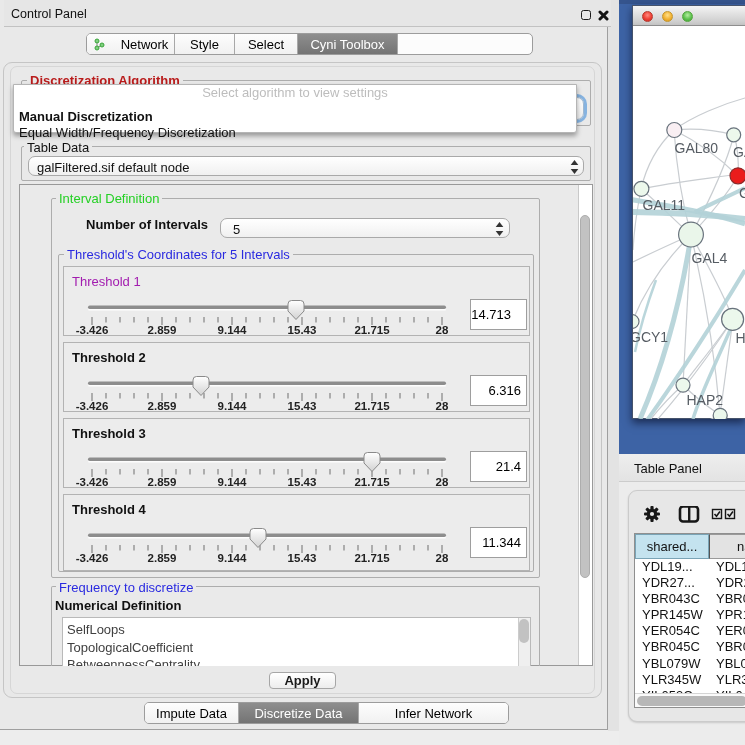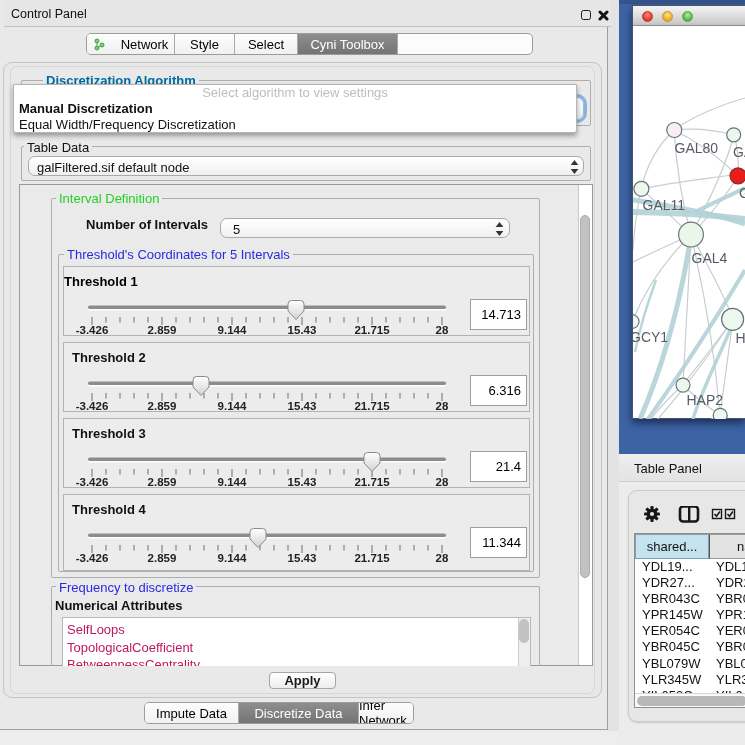--- a/index.html
+++ b/index.html
@@ -148,21 +148,21 @@
     </div>
   <div style="width:60px;border-right:1px solid #a8a8a8;background:linear-gradient(#fdfdfd,#f1f1f1);display:flex;align-items:center;justify-content:center;">Style</div>
   <div style="width:63px;border-right:1px solid #a8a8a8;background:linear-gradient(#fdfdfd,#f1f1f1);display:flex;align-items:center;justify-content:center;">Select</div>
   <div style="width:100px;border-right:1px solid #a8a8a8;background:linear-gradient(#8e8e8e,#747474);color:#fff;display:flex;align-items:center;justify-content:center;">Cyni Toolbox</div>
 </div>
 
 <div class="abs" style="left:3px;top:62px;width:599px;height:636px;background:#e8e8e8;border:1px solid #c5c5c5;border-radius:9px;"></div>
 <div class="abs" style="left:10px;top:66px;width:585px;height:628px;background:#e9e9e9;border:1px solid #d6d6d6;border-radius:7px;"></div>
 
 <div class="abs" style="left:21px;top:80px;width:570px;height:46px;border:1px solid #adadad;border-radius:2px;"></div>
-<div class="abs" style="left:43px;top:73px;font-size:13px;font-weight:bold;color:#0369a1;background:#e9e9e9;padding:0 3px;">Discretization Algorithm</div>
+<div class="abs" style="left:27px;top:73px;font-size:13px;font-weight:bold;color:#b91c1c;background:#e9e9e9;padding:0 3px;">Discretization Algorithm</div>
 <div class="abs" style="left:28px;top:97px;width:556px;height:23px;background:linear-gradient(#ffffff,#ededed);border:1px solid #9fb8d1;border-radius:7px;box-shadow:0 0 0 3px rgba(100,160,220,0.75);"></div>
 
 <div class="abs" style="left:21px;top:146px;width:570px;height:35px;border:1px solid #adadad;border-radius:2px;"></div>
 <div class="abs t13" style="left:24px;top:140px;background:#e9e9e9;padding:0 3px;">Table Data</div>
 <div class="abs" style="left:28px;top:156px;width:556px;height:20px;background:linear-gradient(#ffffff,#f0f0f0);border:1px solid #a9a9a9;border-radius:7px;">
   <div class="abs t13" style="left:8px;top:3px;">galFiltered.sif default node</div>
   <svg class="abs" style="right:4px;top:3px;" width="9" height="14" viewBox="0 0 9 14">
       <path d="M4.5,0 L8.3,5 H0.7 Z" fill="#333"></path>
       <path d="M4.5,14 L8.3,9 H0.7 Z" fill="#333"></path>
     </svg>
@@ -183,21 +183,21 @@
   <svg class="abs" style="right:5px;top:3px;" width="9" height="14" viewBox="0 0 9 14">
       <path d="M4.5,0 L8.3,5 H0.7 Z" fill="#333"></path>
       <path d="M4.5,14 L8.3,9 H0.7 Z" fill="#333"></path>
     </svg>
 </div>
 
 <div class="abs" style="left:58px;top:254px;width:476px;height:318px;border:1px solid #adadad;border-radius:2px;"></div>
 <div class="abs" style="left:64px;top:247px;font-size:13px;color:#2a2ae0;background:#eaeaea;padding:0 3px;">Threshold's Coordinates for 5 Intervals</div>
 
 <div class="abs thr" style="left:63px;top:266px;width:467px;height:70px;background:#ececec;border:1px solid #b3b3b3;">
-  <div class="abs" style="left:0;top:7px;font-size:13px;font-weight:bold;color:#000000;">Threshold 1</div>
+  <div class="abs" style="left:8px;top:7px;font-size:13px;font-weight:normal;color:#a21caf;">Threshold 1</div>
   <svg class="abs" style="left:0;top:26px;" width="467" height="44" viewBox="0 0 467 44">
       <defs>
         <linearGradient id="g0" x1="0" y1="0" x2="0" y2="1">
           <stop offset="0" stop-color="#ffffff"></stop>
           <stop offset="1" stop-color="#d2d2d2"></stop>
         </linearGradient>
       </defs>
       <rect x="24" y="12.5" width="358" height="3.5" rx="1.75" fill="#8d8d8d"></rect>
       <rect x="24" y="16" width="358" height="1.5" rx="0.75" fill="#fdfdfd"></rect>
       <line x1="28" y1="24" x2="28" y2="32" stroke="#6f6f6f" stroke-width="1"></line>
@@ -227,21 +227,21 @@
       <line x1="364" y1="24" x2="364" y2="29.5" stroke="#6f6f6f" stroke-width="1"></line>
       <line x1="378" y1="24" x2="378" y2="32" stroke="#6f6f6f" stroke-width="1"></line>
       <text x="28" y="41" font-size="11.5" font-weight="bold" fill="#222" text-anchor="middle" font-family="Liberation Sans, sans-serif">-3.426</text>
       <text x="98" y="41" font-size="11.5" font-weight="bold" fill="#222" text-anchor="middle" font-family="Liberation Sans, sans-serif">2.859</text>
       <text x="168" y="41" font-size="11.5" font-weight="bold" fill="#222" text-anchor="middle" font-family="Liberation Sans, sans-serif">9.144</text>
       <text x="238" y="41" font-size="11.5" font-weight="bold" fill="#222" text-anchor="middle" font-family="Liberation Sans, sans-serif">15.43</text>
       <text x="308" y="41" font-size="11.5" font-weight="bold" fill="#222" text-anchor="middle" font-family="Liberation Sans, sans-serif">21.715</text>
       <text x="378" y="41" font-size="11.5" font-weight="bold" fill="#222" text-anchor="middle" font-family="Liberation Sans, sans-serif">28</text>
       <path d="M 224,11 Q 224,7.5 227.5,7.5 L 236.5,7.5 Q 240,7.5 240,11 L 240,18 L 232,26.5 L 224,18 Z" fill="url(#g0)" stroke="#8a8a8a" stroke-width="1"></path>
     </svg>
-  <div class="abs valbox" style="left:406px;top:32px;width:57px;height:31px;background:#fff;border:1px solid #9e9e9e;font-size:13px;text-align:right;line-height:29px;padding-right:5px;">14.713</div>
+  <div class="abs valbox" style="left:406px;top:32px;width:57px;height:31px;background:#fff;border:1px solid #9e9e9e;font-size:13px;text-align:right;line-height:29px;padding-right:15px;">14.713</div>
 </div>
 
 <div class="abs thr" style="left:63px;top:342px;width:467px;height:70px;background:#ececec;border:1px solid #b3b3b3;">
   <div class="abs" style="left:8px;top:7px;font-size:13px;font-weight:bold;color:#111;">Threshold 2</div>
   <svg class="abs" style="left:0;top:26px;" width="467" height="44" viewBox="0 0 467 44">
       <defs>
         <linearGradient id="g1" x1="0" y1="0" x2="0" y2="1">
           <stop offset="0" stop-color="#ffffff"></stop>
           <stop offset="1" stop-color="#d2d2d2"></stop>
         </linearGradient>
@@ -376,32 +376,32 @@
       <text x="238" y="41" font-size="11.5" font-weight="bold" fill="#222" text-anchor="middle" font-family="Liberation Sans, sans-serif">15.43</text>
       <text x="308" y="41" font-size="11.5" font-weight="bold" fill="#222" text-anchor="middle" font-family="Liberation Sans, sans-serif">21.715</text>
       <text x="378" y="41" font-size="11.5" font-weight="bold" fill="#222" text-anchor="middle" font-family="Liberation Sans, sans-serif">28</text>
       <path d="M 186,11 Q 186,7.5 189.5,7.5 L 198.5,7.5 Q 202,7.5 202,11 L 202,18 L 194,26.5 L 186,18 Z" fill="url(#g3)" stroke="#8a8a8a" stroke-width="1"></path>
     </svg>
   <div class="abs valbox" style="left:406px;top:32px;width:57px;height:31px;background:#fff;border:1px solid #9e9e9e;font-size:13px;text-align:right;line-height:29px;padding-right:5px;">11.344</div>
 </div>
 
 <div class="abs" style="left:51px;top:586px;width:489px;height:80px;border:1px solid #adadad;border-top:1px solid #adadad;border-bottom:none;border-radius:2px 2px 0 0;"></div>
 <div class="abs" style="left:56px;top:580px;font-size:13px;color:#2a2ae0;background:#eaeaea;padding:0 3px;">Frequency to discretize</div>
-<div class="abs" style="left:55px;top:598px;font-size:13px;font-weight:bold;color:#111;">Numerical Attributes</div>
+<div class="abs" style="left:55px;top:598px;font-size:13px;font-weight:bold;color:#111;">Numerical Definition</div>
 <div class="abs" style="left:62px;top:617px;width:469px;height:49px;background:#fff;border:1px solid #b9b9b9;border-bottom:none;overflow:hidden;">
-  <div class="abs" style="left:4px;top:3px;font-size:13px;line-height:17.6px;color:#be185d;">SelfLoops<br>TopologicalCoefficient<br>BetweennessCentrality</div>
+  <div class="abs" style="left:4px;top:3px;font-size:13px;line-height:17.6px;color:#404040;">SelfLoops<br>TopologicalCoefficient<br>BetweennessCentrality</div>
   <div class="abs" style="right:0;top:0;width:12px;height:49px;background:#efefef;border-left:1px solid #ccc;"></div>
   <div class="abs" style="right:1px;top:1px;width:10px;height:24px;background:#c2c2c2;border-radius:5px;"></div>
 </div>
 
 <div class="abs" style="left:269px;top:672px;width:67px;height:17px;background:linear-gradient(#ffffff,#ededed);border:1px solid #a6a6a6;border-radius:4px;font-size:13px;font-weight:bold;color:#1a1a1a;text-align:center;line-height:15px;">Apply</div>
 
-<div class="abs" style="left:144px;top:702px;width:270px;height:22px;display:flex;border:1px solid #9c9c9c;border-radius:5px;overflow:hidden;font-size:13px;">
+<div class="abs" style="left:144px;top:702px;width:365px;height:22px;display:flex;border:1px solid #9c9c9c;border-radius:5px;overflow:hidden;font-size:13px;">
   <div style="width:94px;border-right:1px solid #a8a8a8;background:linear-gradient(#fdfdfd,#f1f1f1);display:flex;align-items:center;justify-content:center;">Impute Data</div>
   <div style="width:120px;border-right:1px solid #a8a8a8;background:linear-gradient(#8e8e8e,#747474);color:#fff;display:flex;align-items:center;justify-content:center;">Discretize Data</div>
   <div style="flex:1;background:linear-gradient(#fdfdfd,#f1f1f1);display:flex;align-items:center;justify-content:center;">Infer Network</div>
 </div>
 
 <div class="abs" style="left:13px;top:84px;width:564px;height:49px;background:#fff;border:1px solid #b5b5b5;border-radius:0 0 3px 3px;box-shadow:0 3px 5px rgba(0,0,0,0.35);font-size:13px;">
   <div style="height:16px;text-align:center;color:#bdbdbd;line-height:16px;">Select algorithm to view settings</div>
-  <div style="height:16px;padding-left:5px;font-weight:bold;color:#111;line-height:16px;">Manual Discretization</div>
+  <div style="height:16px;padding-left:5px;font-weight:bold;color:#111;line-height:16px;margin-top:8px;">Manual Discretization</div>
   <div style="height:16px;padding-left:5px;color:#111;line-height:16px;">Equal Width/Frequency Discretization</div>
 </div>
 
 </body></html>

